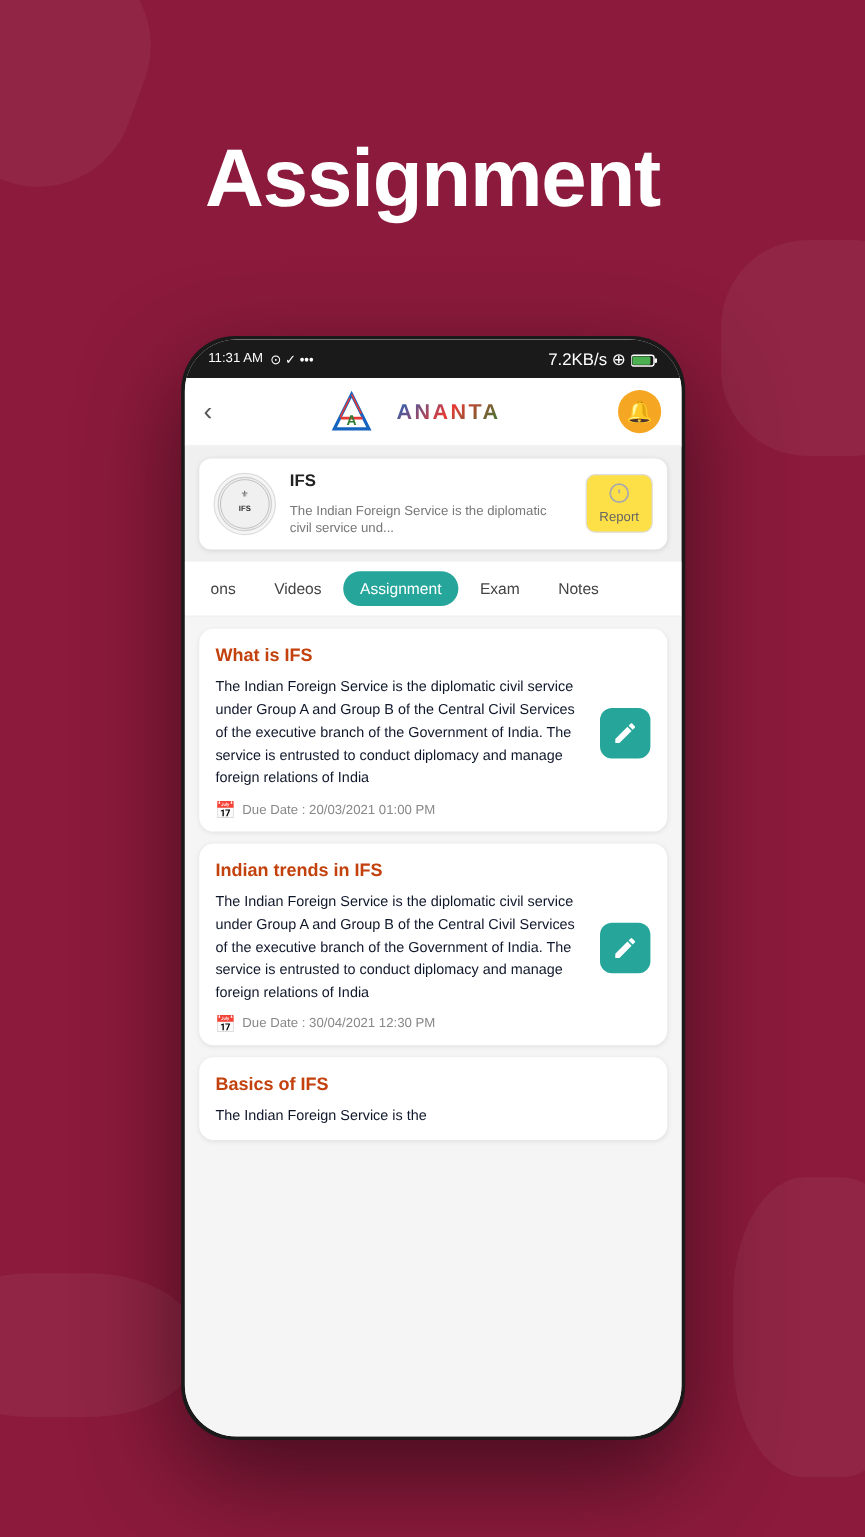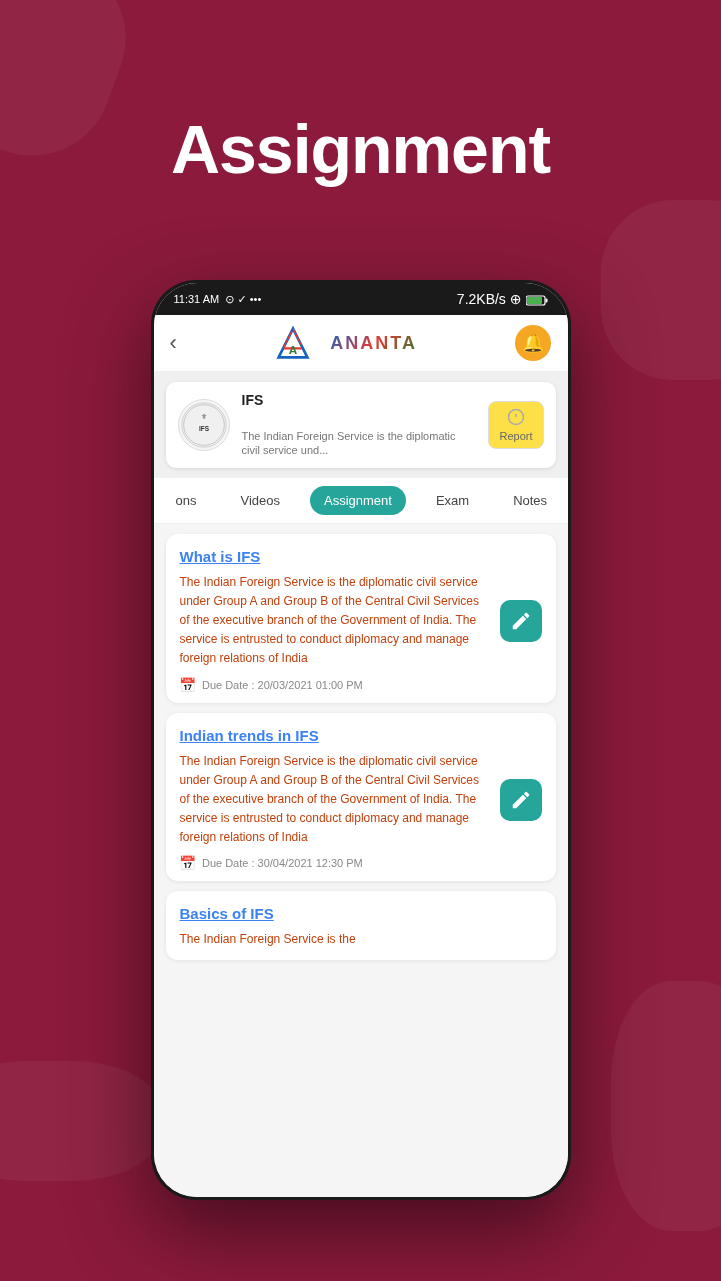--- a/index.html
+++ b/index.html
@@ -148,42 +148,42 @@
       border: 1px solid #ddd;
       display: flex;
       align-items: center;
       justify-content: center;
       font-size: 22px;
       overflow: hidden;
     }
 
     .course-info { flex: 1; }
     .course-name { font-weight: 700; font-size: 14px; color: #222; }
-    .course-desc { font-size: 11px; color: #777; margin-top: 21px; line-height: 1.3; }
+    .course-desc { font-size: 11px; color: #777; margin-top: 11px; line-height: 1.3; }
 
     .report-btn {
       background: #fde047;
       border: 1px solid #ddd;
       border-radius: 8px;
       padding: 6px 10px;
       font-size: 11px;
       color: #666;
       display: flex;
       flex-direction: column;
       align-items: center;
       gap: 2px;
       cursor: pointer;
       min-width: 54px;
     }
 
     .tabs-row {
       background: white;
       display: flex;
       align-items: center;
-      gap: 16px;
+      gap: 4px;
       padding: 8px 8px;
       overflow-x: auto;
       white-space: nowrap;
       border-bottom: 1px solid #eee;
     }
 
     .tab-item {
       padding: 7px 14px;
       border-radius: 20px;
       font-size: 13px;
@@ -213,35 +213,34 @@
     .assignment-card {
       background: white;
       border-radius: 12px;
       padding: 14px 14px 10px;
       box-shadow: 0 1px 4px rgba(0,0,0,0.08);
     }
 
     .assignment-title {
       font-weight: 700;
       font-size: 15px;
-      color: #3b82f6;
+      color: #c2410c;
       margin-bottom: 8px;
-      text-decoration: underline;
     }
 
     .assignment-body {
       display: flex;
       justify-content: space-between;
       align-items: flex-start;
       gap: 8px;
     }
 
     .assignment-text {
       font-size: 12px;
-      color: #c2410c;
+      color: #0f172a;
       line-height: 1.6;
       flex: 1;
     }
 
     .edit-icon-btn {
       width: 42px;
       height: 42px;
       background: #26A69A;
       border-radius: 10px;
       display: flex;

